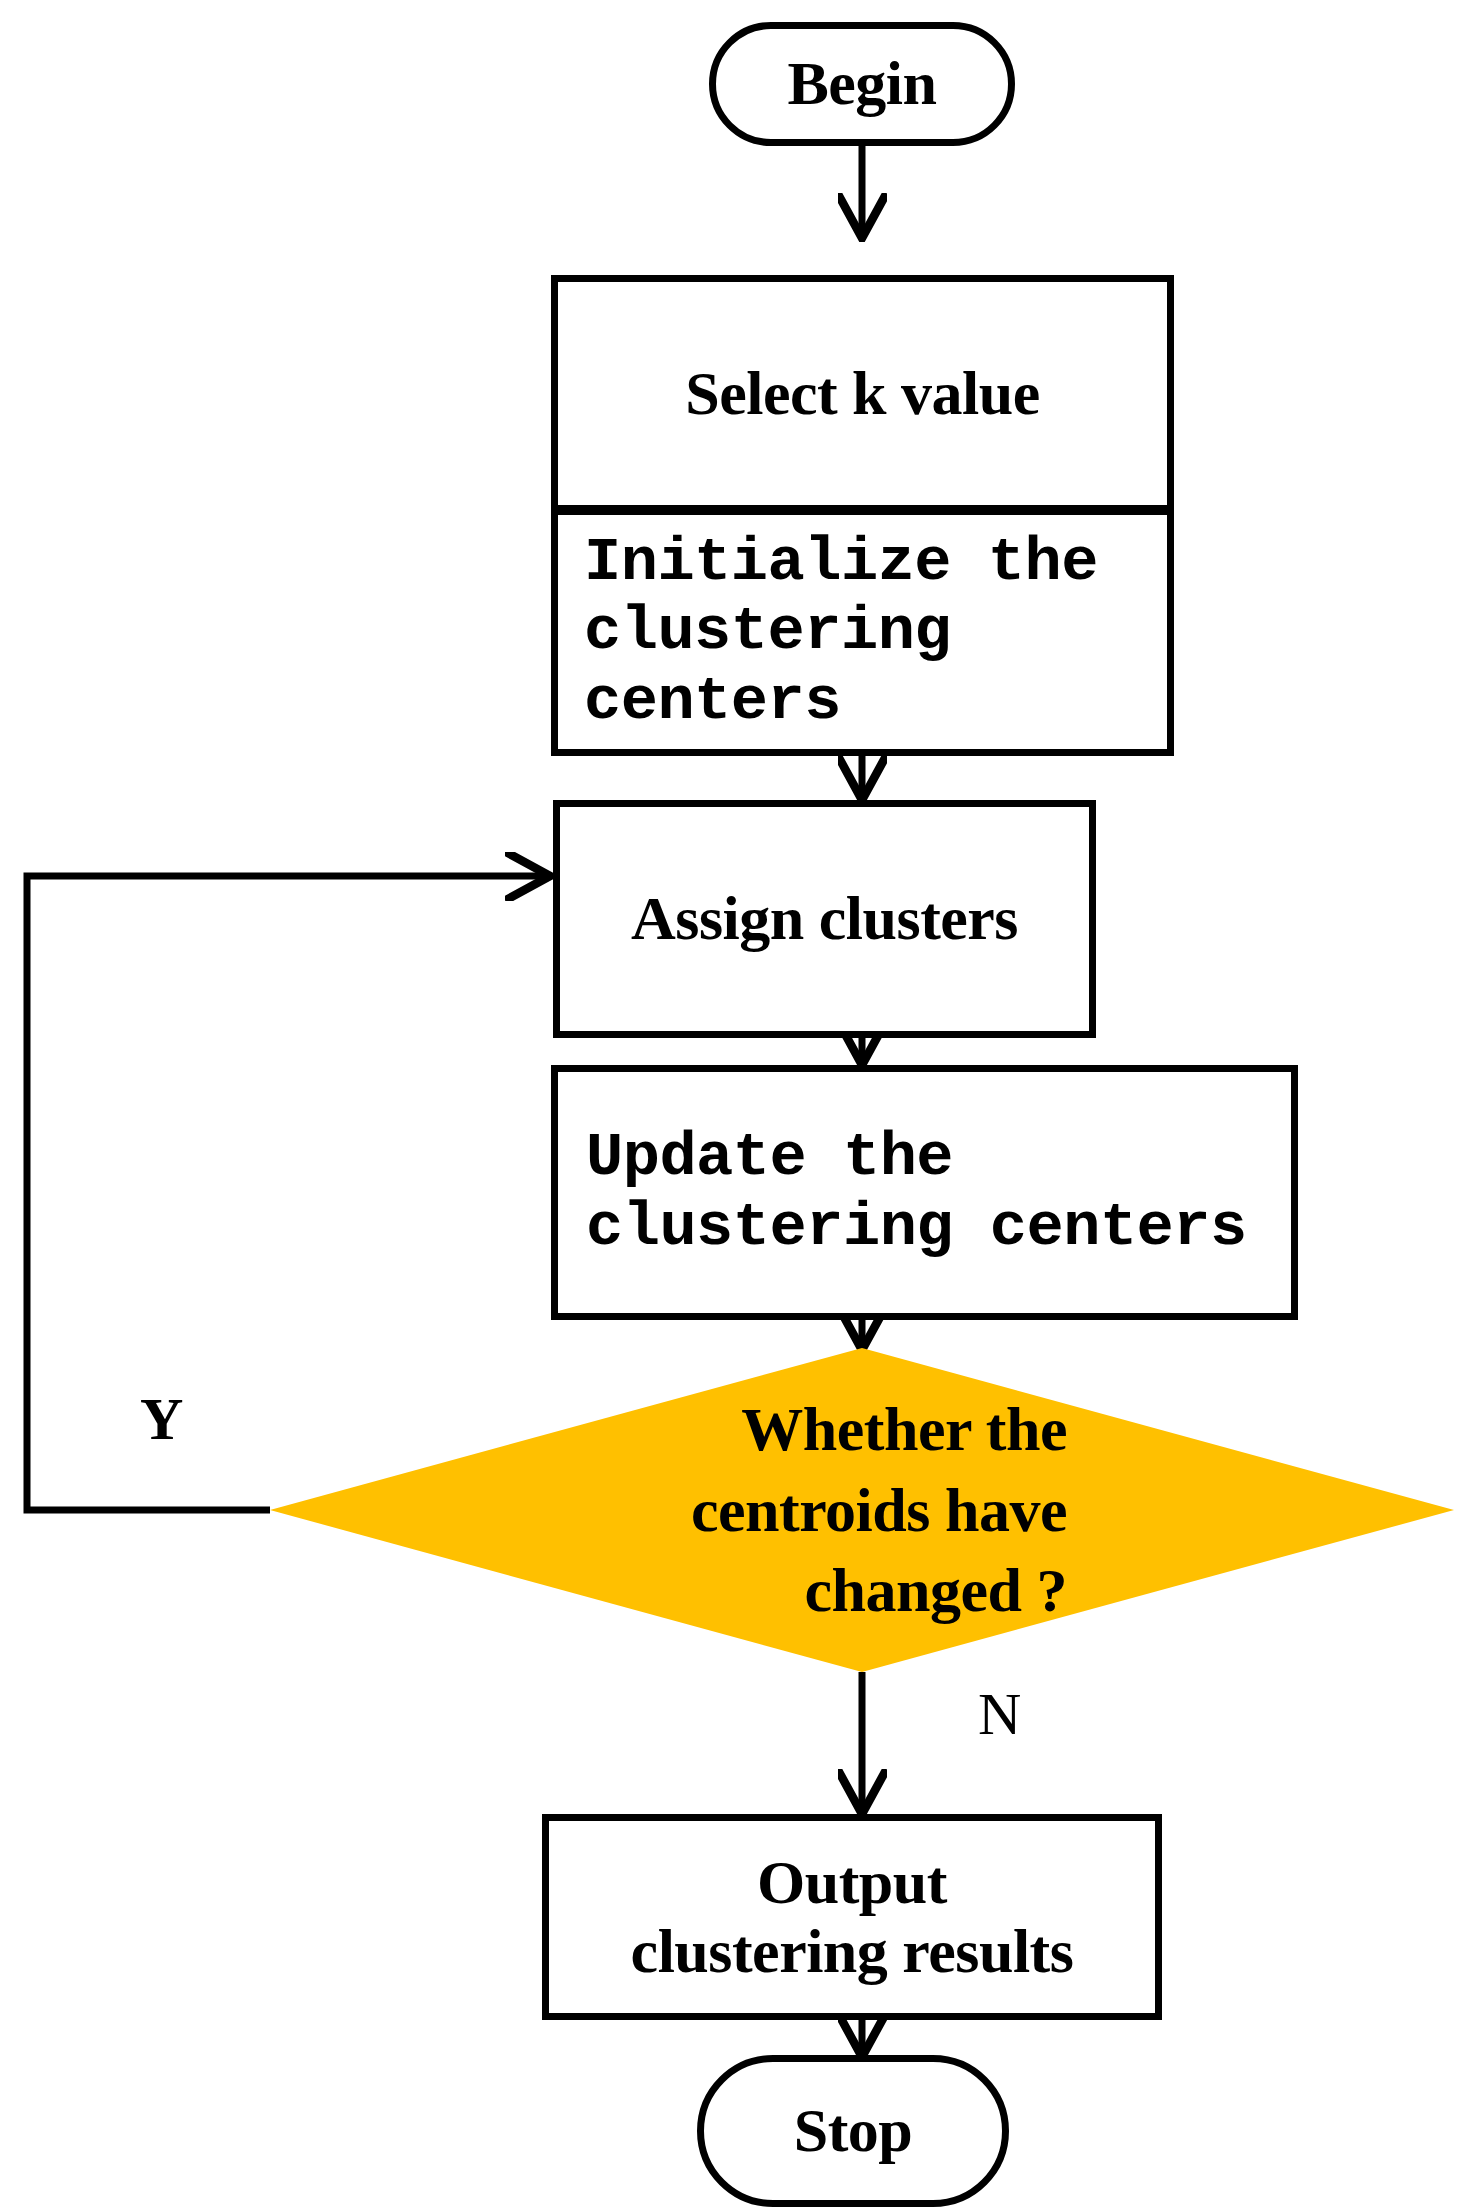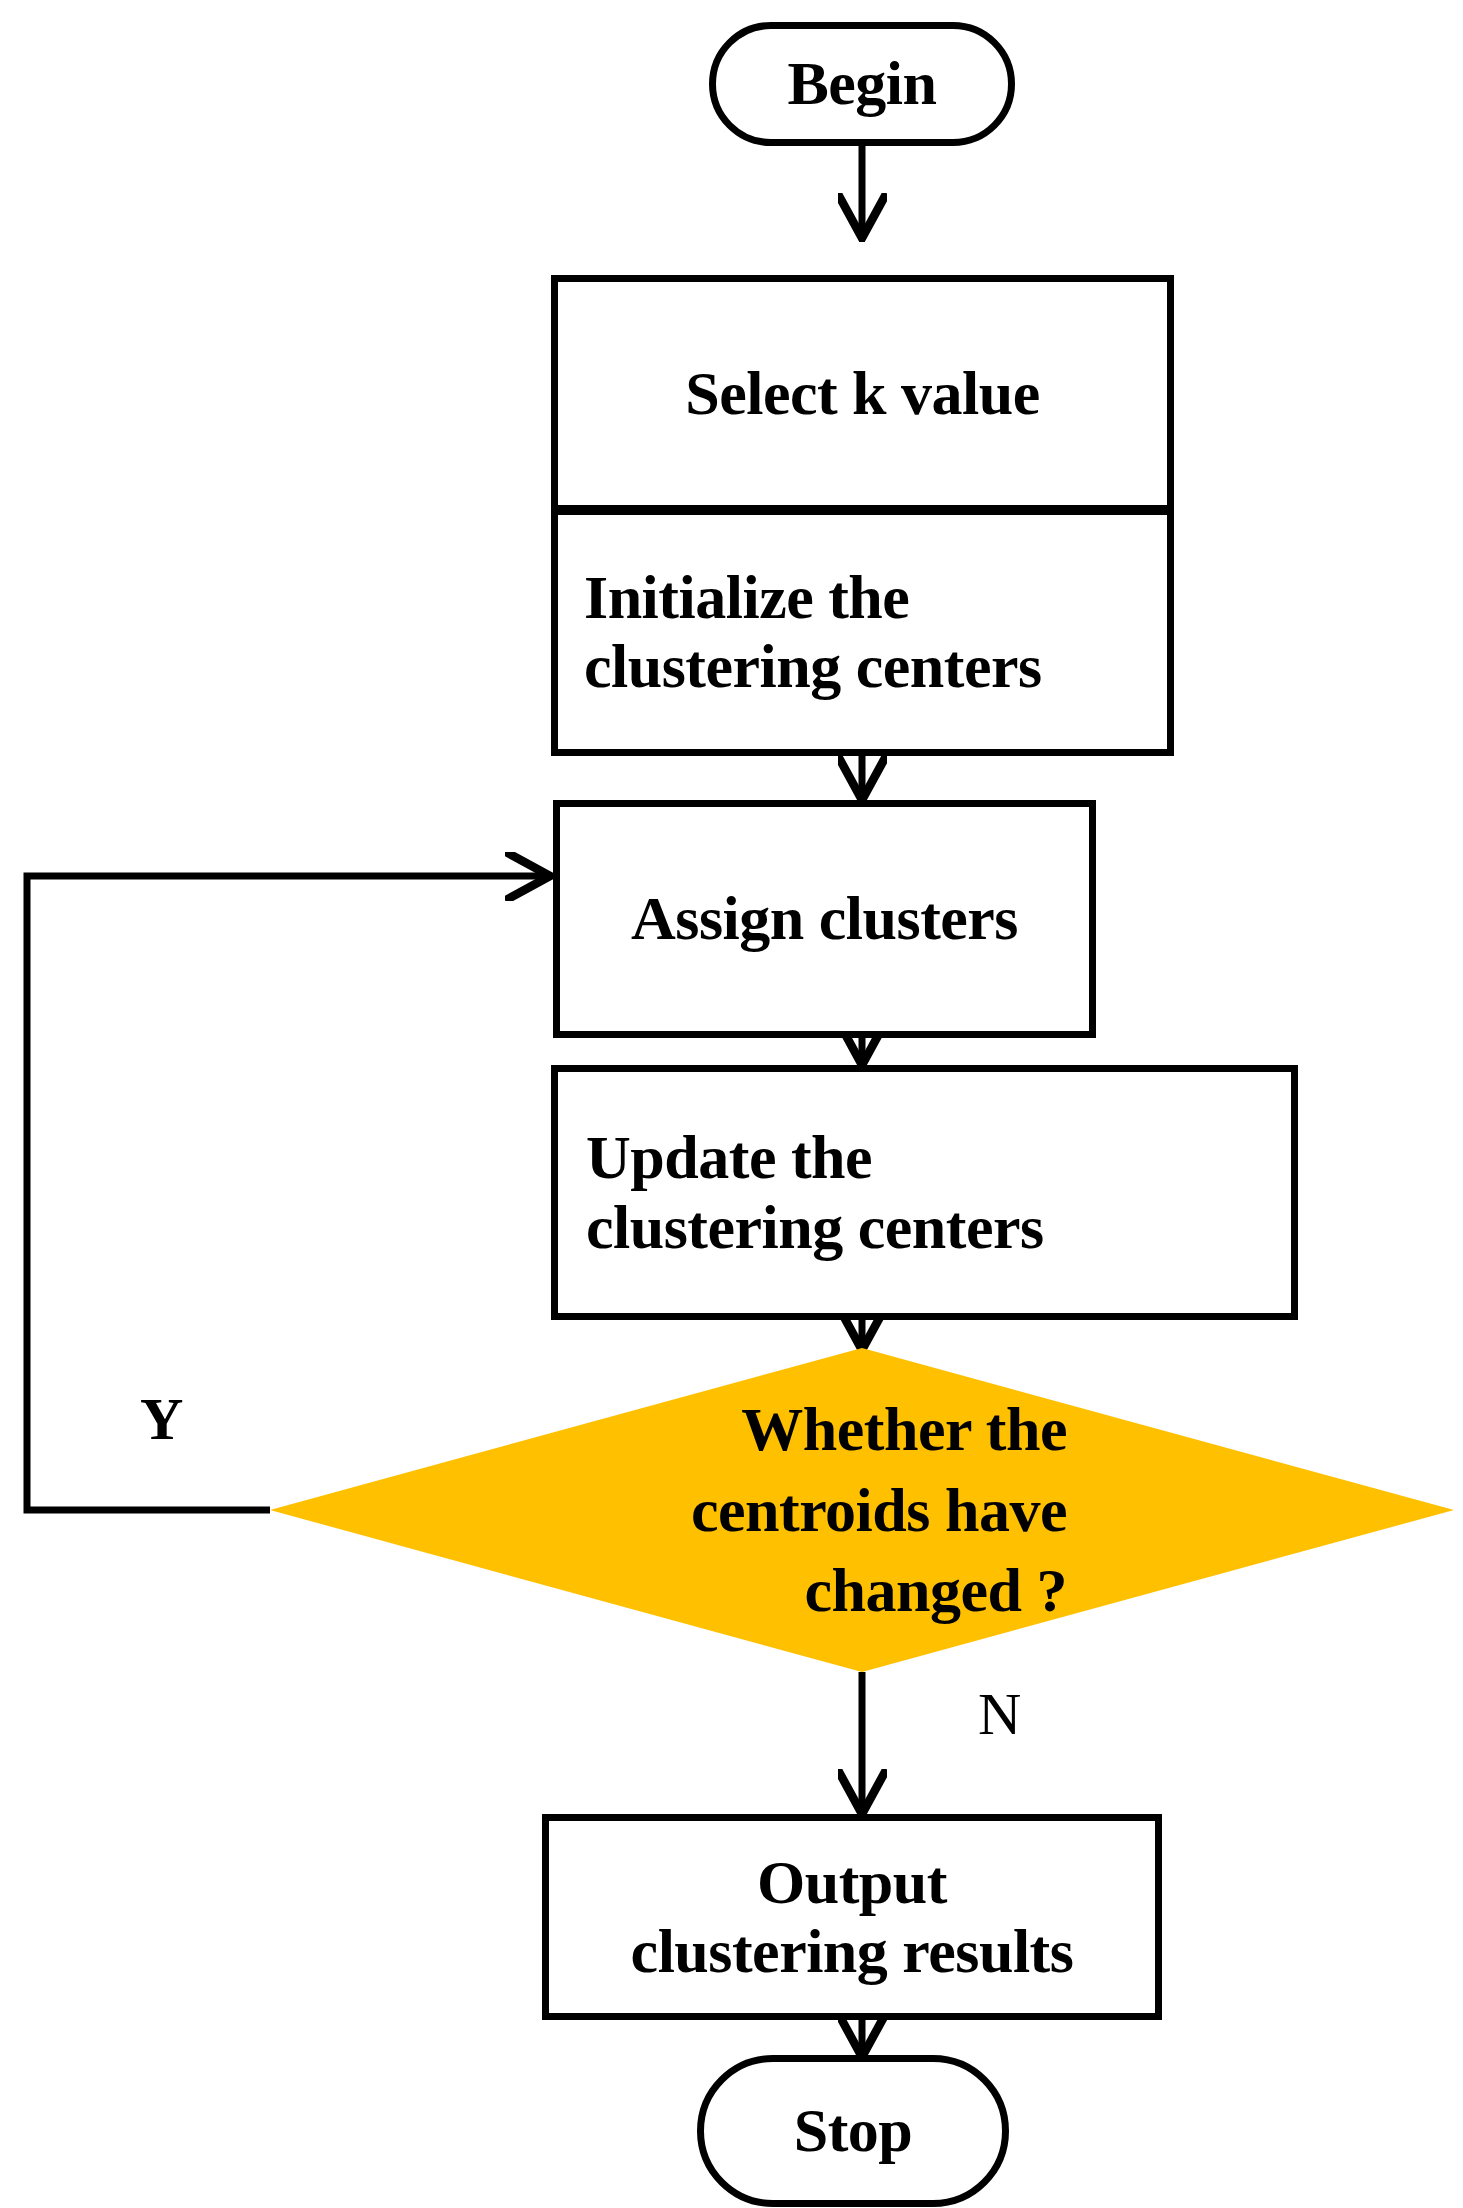--- a/index.html
+++ b/index.html
@@ -46,20 +46,21 @@
   }
   .process {
     border: 7px solid #000000;
     background: #ffffff;
     font-size: 62px;
   }
   .process.align-left {
     justify-content: flex-start;
     text-align: left;
     padding-left: 26px;
+    font-family: Liberation Mono, monospace;
   }
   .decision-wrap {
     position: absolute;
   }
   .decision-shape {
     position: absolute;
     left: 0;
     top: 0;
     width: 100%;
     height: 100%;

